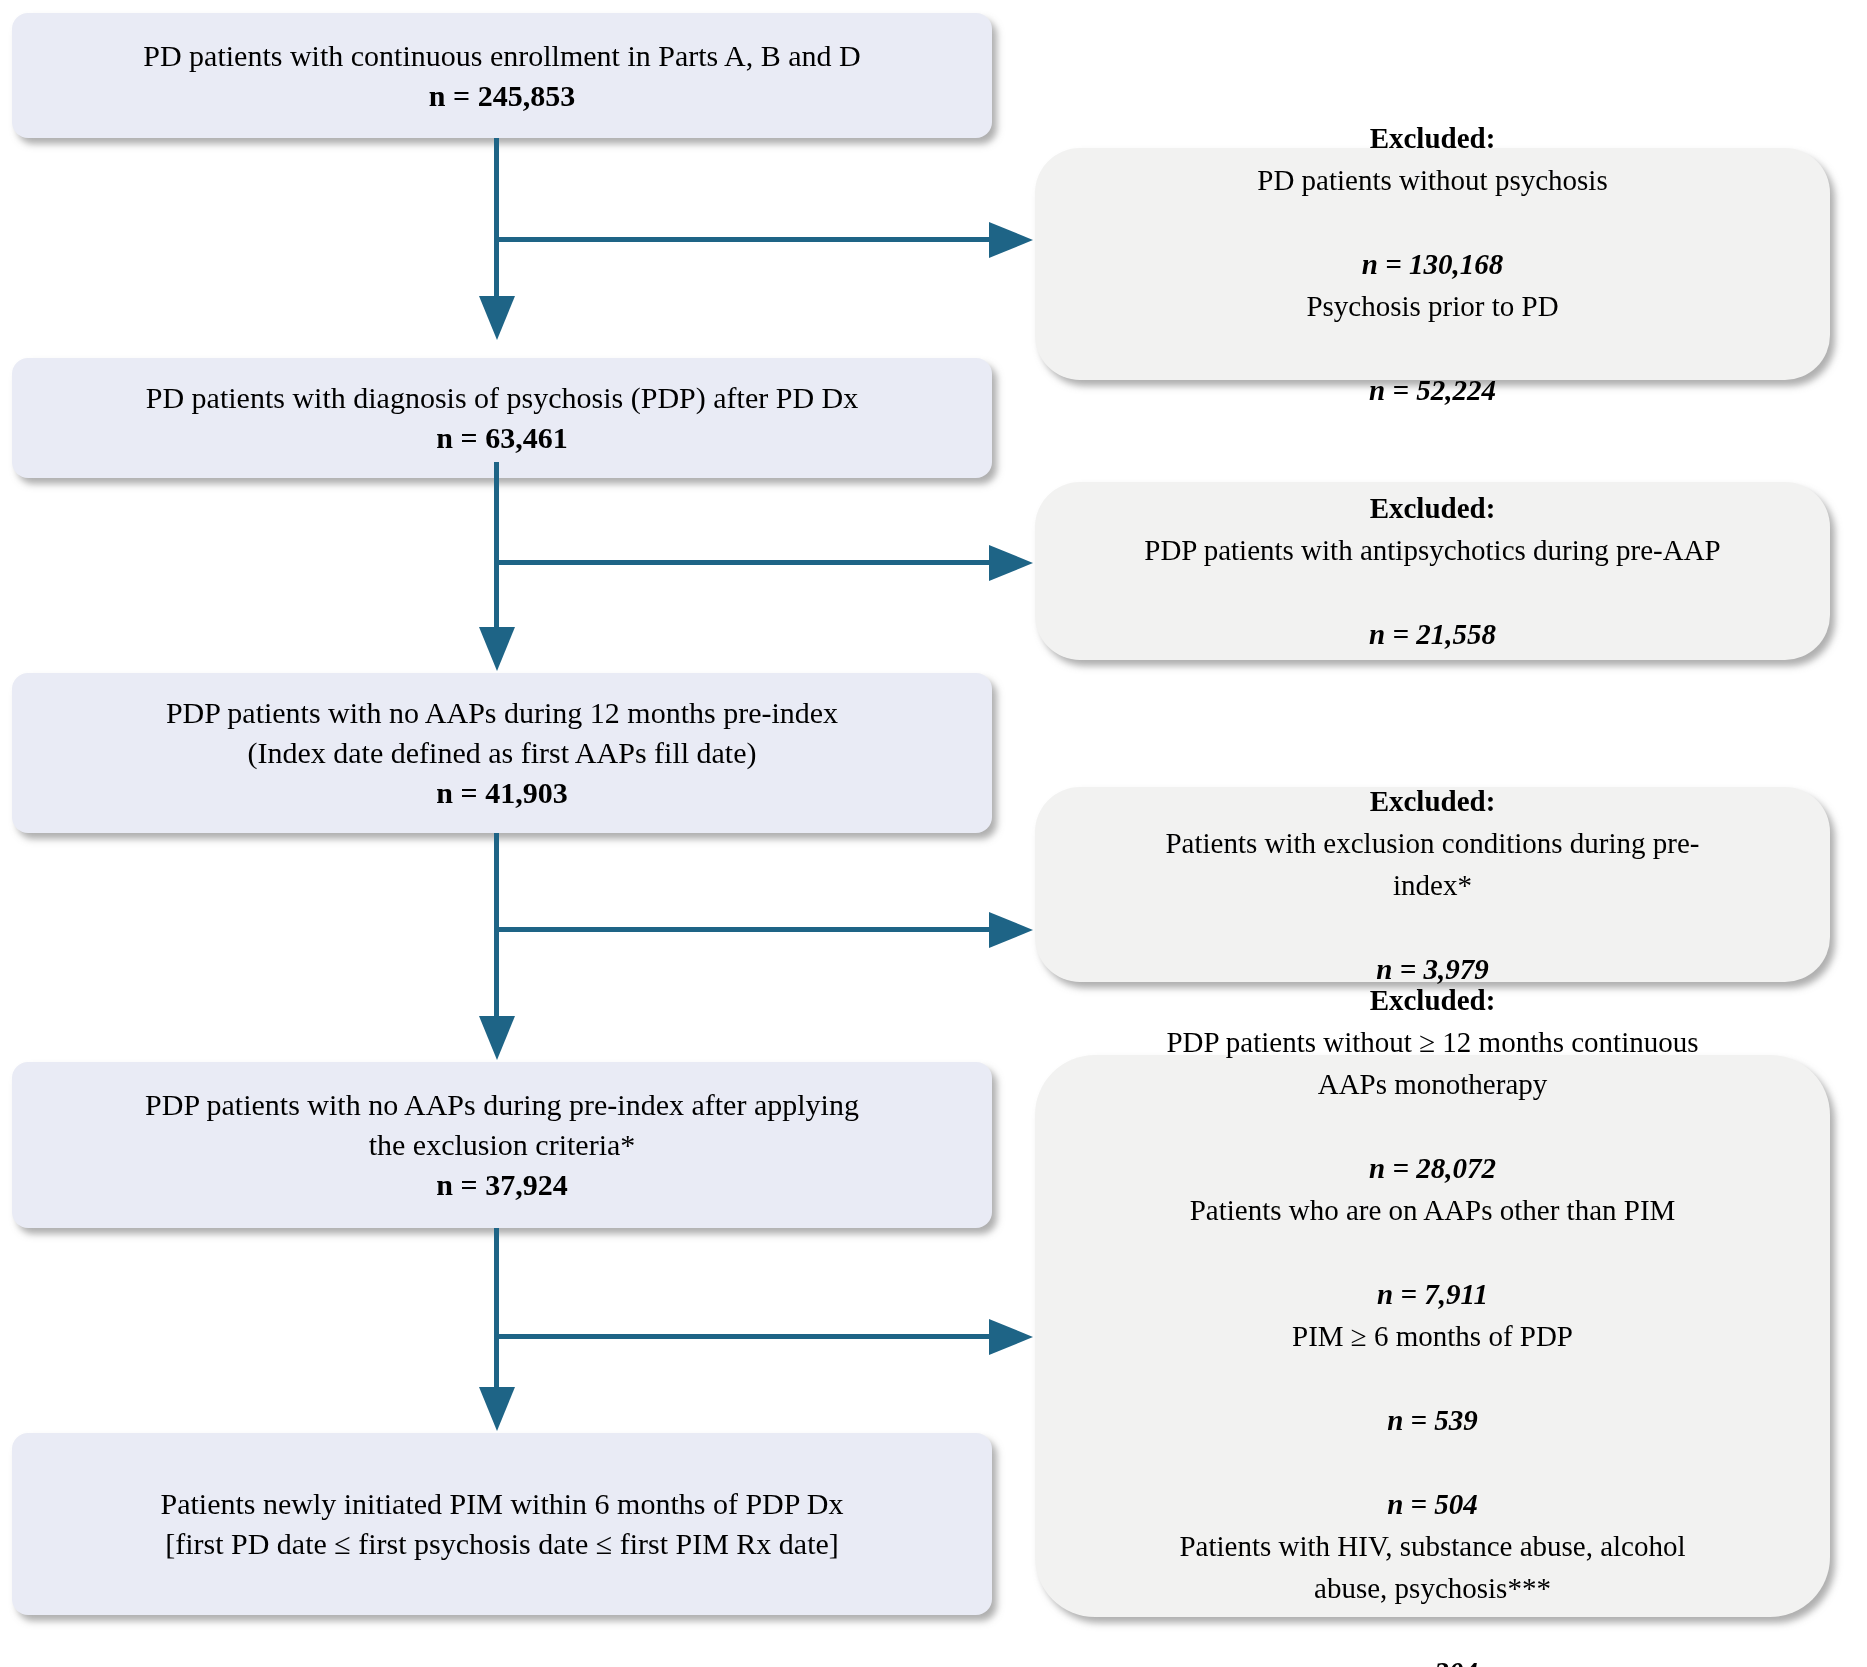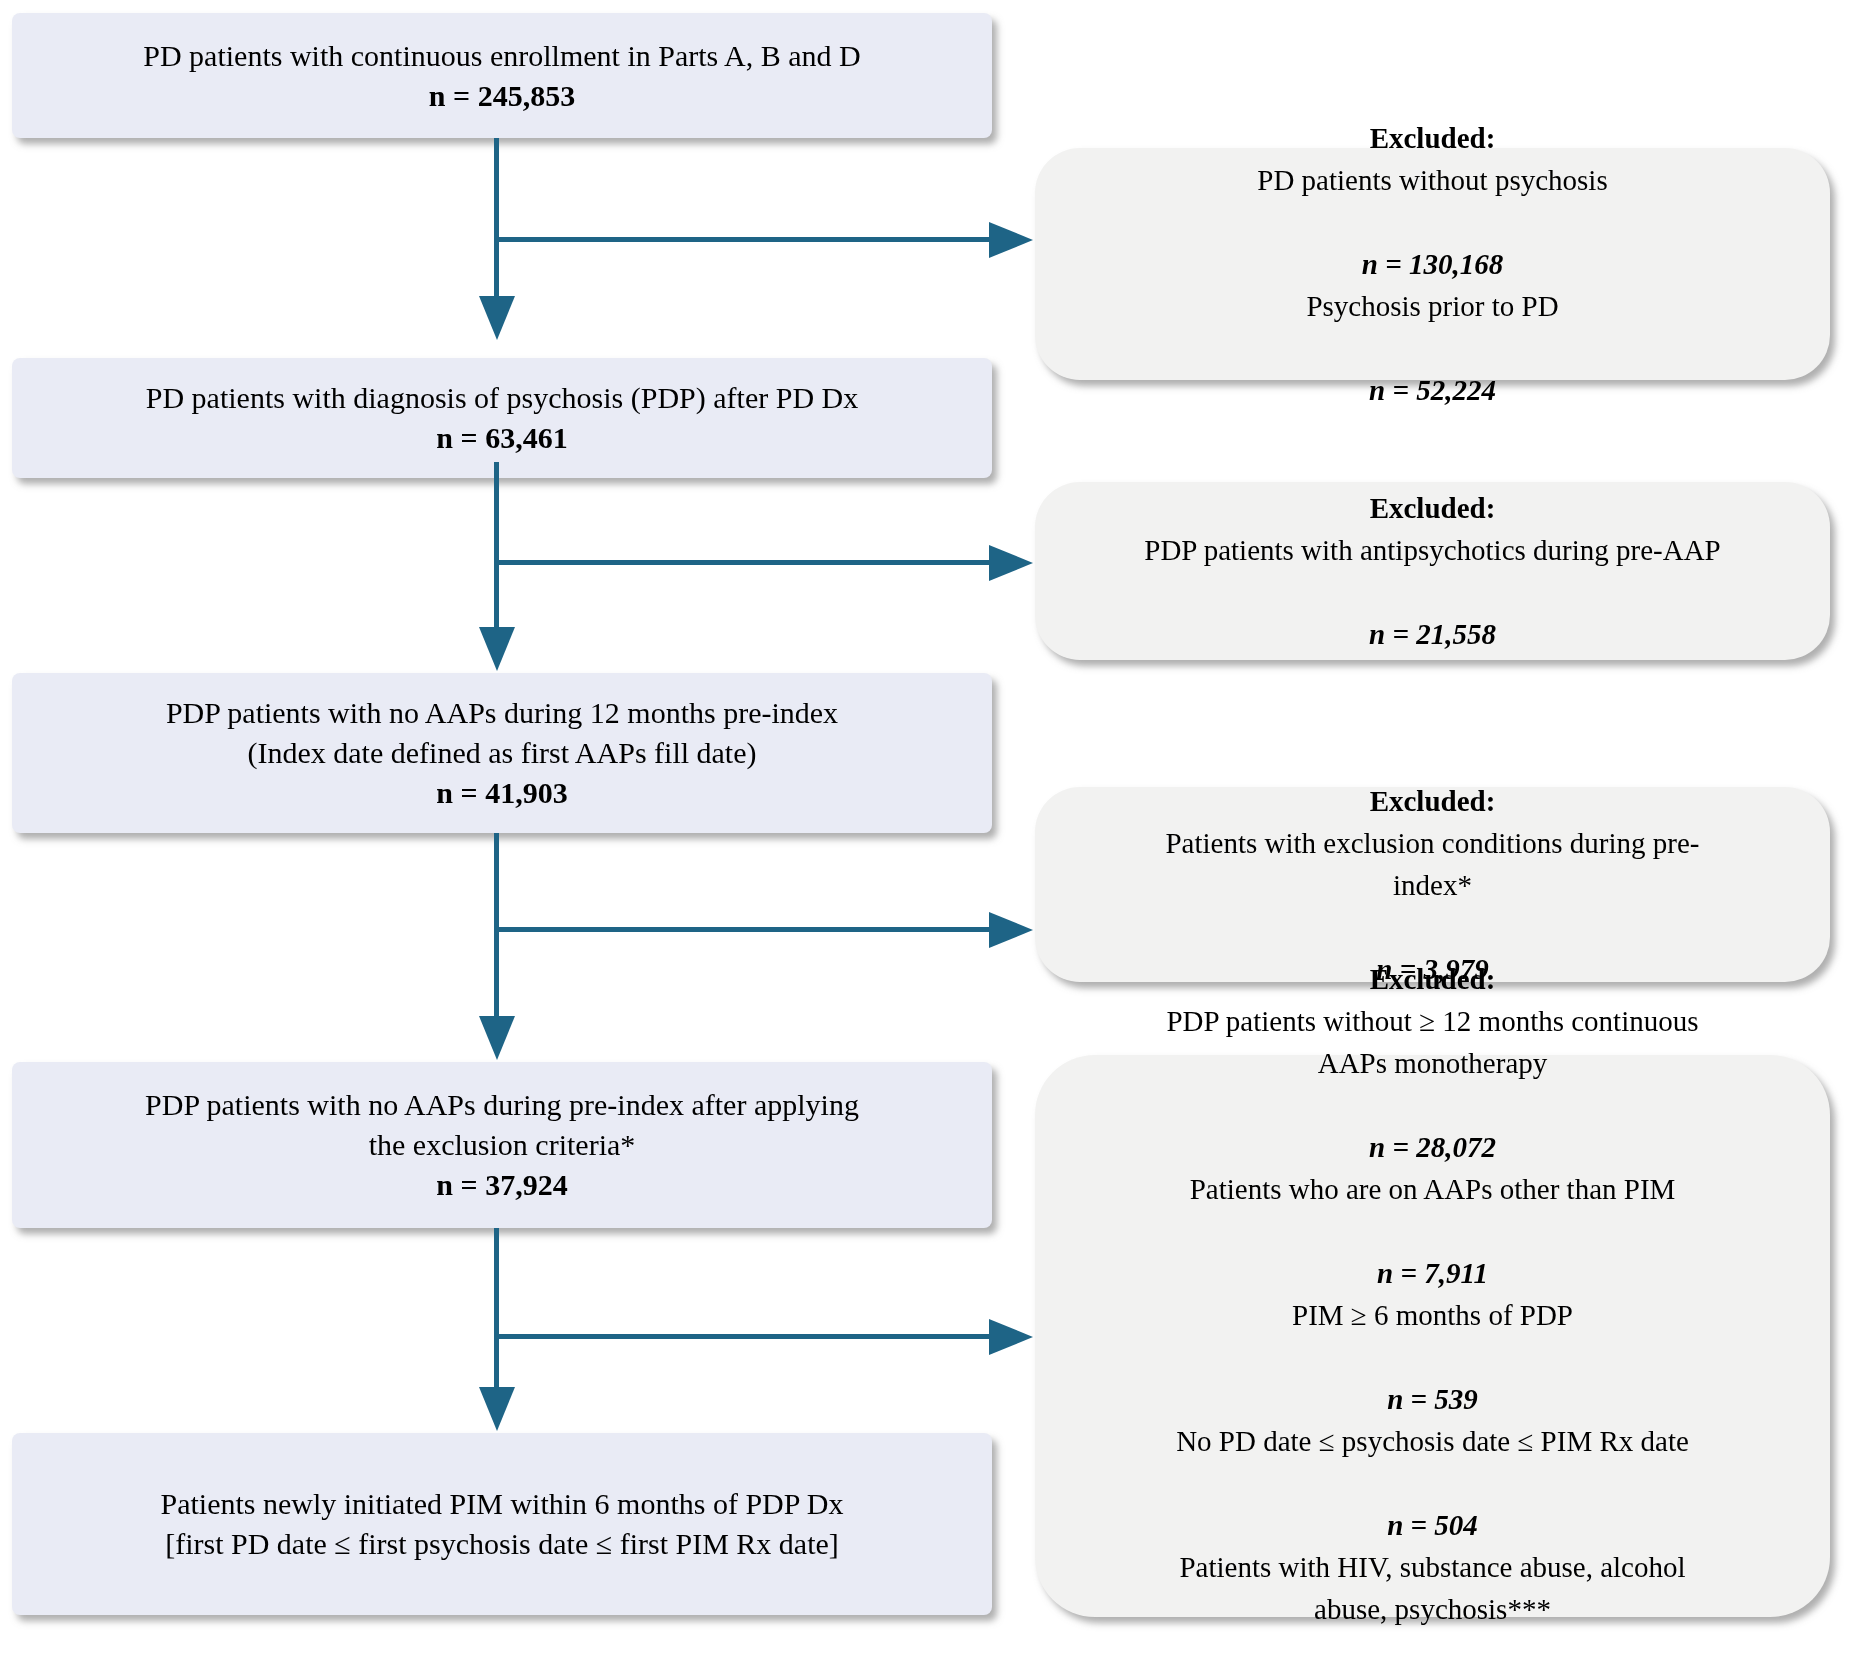--- a/index.html
+++ b/index.html
@@ -15,21 +15,21 @@
     background:#ffffff;
     font-family:"Liberation Serif","DejaVu Serif",serif;
     color:var(--text);
     overflow:hidden;
   }
   
   .mbox{
     position:absolute;
     left:12px;width:980px;
     background:var(--main-box-bg);
-    border-radius:8px;
+    border-radius:16px;
     box-shadow:5px 6px 7px rgba(110,110,110,0.55);
     display:flex;flex-direction:column;justify-content:center;align-items:center;
     text-align:center;
   }
   .mline{font-size:30px;line-height:40px;width:100%;}
   .mnum{font-weight:bold;}
   
   .xbox{
     position:absolute;
     left:1035px;width:795px;
@@ -112,21 +112,20 @@
 
   <div class="xbox big" style="top:1055px;height:562px;">
     <div class="xline xhdr">Excluded:</div>
     <div class="xline">PDP patients without ≥ 12 months continuous</div>
     <div class="xline">AAPs monotherapy</div>
     <div class="xline xnum">n = 28,072</div>
     <div class="xline">Patients who are on AAPs other than PIM</div>
     <div class="xline xnum">n = 7,911</div>
     <div class="xline">PIM ≥ 6 months of PDP</div>
     <div class="xline xnum">n = 539</div>
-    <div class="xline">No PD date ≤ psychosis date ≤ PIM Rx date</div>
     <div class="xline xnum">n = 504</div>
     <div class="xline">Patients with HIV, substance abuse, alcohol</div>
     <div class="xline">abuse, psychosis***</div>
     <div class="xline xnum">n = 204</div>
   </div>
 
   <div class="vline" style="top:138px;height:158px;"></div>
   <div class="vhead" style="top:296px;"></div>
 
   <div class="vline" style="top:462px;height:165px;"></div>

